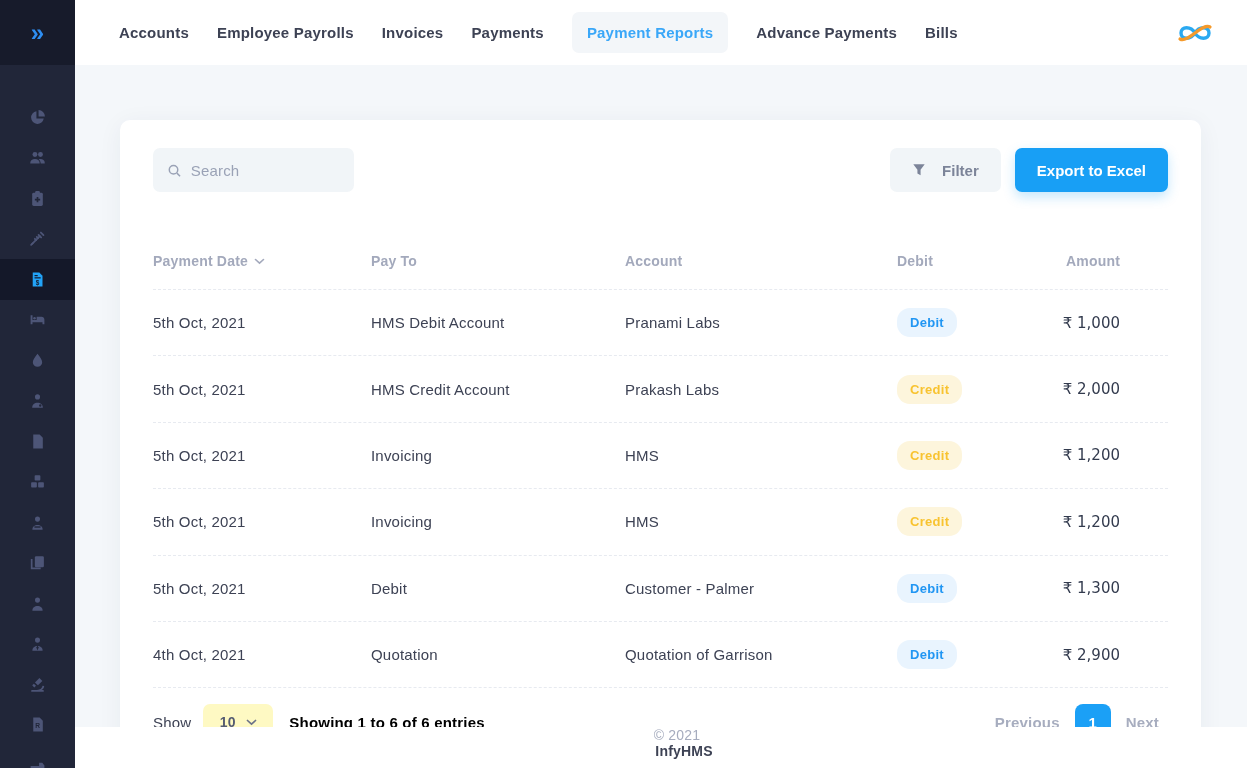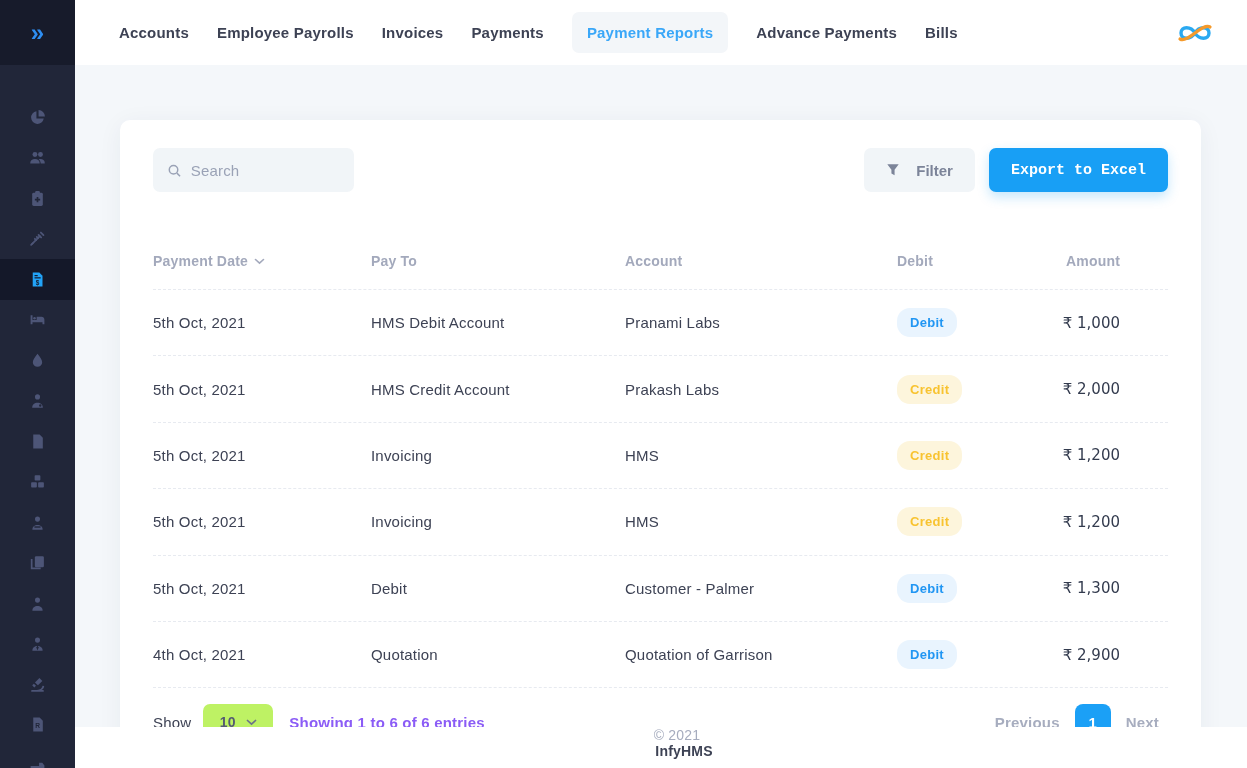--- a/index.html
+++ b/index.html
@@ -29,39 +29,39 @@
   .sb-item svg{width:17px;height:17px;}
   .sb-item.active{background:var(--sidebar-active-bg);color:#22a3f7;}
 
   
   .card{position:absolute;left:120px;top:120px;width:1081px;height:650px;background:#fff;border-radius:10px;box-shadow:0 4px 25px rgba(40,50,80,.06);padding:28px 33px 0 33px;z-index:1;}
   .controls{display:flex;align-items:center;}
   .search-box{width:201px;height:44px;background:#f1f5f8;border-radius:7px;display:flex;align-items:center;padding:0 14px;gap:9px;}
   .search-box input{border:none;outline:none;background:transparent;font-family:inherit;font-size:15px;color:var(--text-dark);width:100%;font-weight:500;letter-spacing:.2px;}
   .search-box input::placeholder{color:#9aa2b6;}
   .btn-filter{margin-left:auto;height:44px;padding:0 22px;background:#f1f5f8;border:none;border-radius:7px;display:flex;align-items:center;gap:16px;font-family:inherit;font-size:15px;font-weight:600;color:var(--text-gray);cursor:pointer;}
-  .btn-export{margin-left:14px;height:44px;padding:0 22px;background:var(--accent-blue);border:none;border-radius:7px;font-family:Liberation Mono, monospace;font-size:15px;font-weight:700;color:#fff;cursor:pointer;box-shadow:0 5px 12px rgba(24,159,245,.25);}
+  .btn-export{margin-left:14px;height:44px;padding:0 22px;background:var(--accent-blue);border:none;border-radius:7px;font-family:Liberation Sans, sans-serif;font-size:15px;font-weight:700;color:#fff;cursor:pointer;box-shadow:0 5px 12px rgba(24,159,245,.25);}
 
   
   .tbl{margin-top:61px;}
   .tr{display:grid;grid-template-columns:218px 254px 272px 113px 1fr;align-items:center;}
   .thead{height:37px;border-bottom:1px dashed #e7eaf0;font-size:14px;font-weight:600;color:var(--text-muted);align-items:start;}
   .th{display:flex;align-items:center;gap:6px;cursor:pointer;}
   .th.amount,.td.amount{justify-content:flex-end;text-align:right;padding-right:48px;}
   .row{height:66.4px;border-bottom:1px dashed #e7eaf0;font-size:15px;color:var(--text-dark);}
   .td{display:flex;align-items:center;}
   .badge{display:inline-block;font-size:13px;font-weight:700;padding:7px 13px;border-radius:13px;letter-spacing:.3px;}
   .badge.debit{background:var(--debit-bg);color:var(--debit-text);}
   .badge.credit{background:var(--credit-bg);color:var(--credit-text);}
   .amount-val{font-family:"DejaVu Sans",sans-serif;font-weight:500;color:#333b4e;letter-spacing:0;}
 
   
   .table-footer{margin-top:16px;display:flex;align-items:center;font-size:15px;color:var(--text-dark);}
-  .show-select{margin-left:12px;width:70px;height:36px;background:#bef264;border-radius:7px;display:flex;align-items:center;justify-content:center;gap:10px;font-size:14px;font-weight:600;color:#555c72;cursor:pointer;}
-  .entries{margin-left:16px;font-weight:600;color:#8b5cf6;}
+  .show-select{margin-left:12px;width:70px;height:36px;background:#fef9c3;border-radius:7px;display:flex;align-items:center;justify-content:center;gap:10px;font-size:14px;font-weight:600;color:#555c72;cursor:pointer;}
+  .entries{margin-left:16px;font-weight:600;color:#000000;}
   .pager{margin-left:auto;display:flex;align-items:center;gap:15px;margin-right:9px;}
   .pg-link{font-size:15px;font-weight:600;color:#a7adbf;cursor:pointer;}
   .pg-current{width:36px;height:36px;border-radius:8px;background:#1ba0f6;color:#fff;font-size:15px;font-weight:600;display:flex;align-items:center;justify-content:center;cursor:pointer;}
 
   
   .footer{position:absolute;left:75px;right:0;bottom:0;height:41px;background:#fff;z-index:8;display:flex;align-items:center;padding-left:32px;font-size:14px;flex-direction:column;}
   .footer .copy{color:#a6acbe;font-weight:500;}
   .footer .brand{color:var(--text-dark);font-weight:600;margin-left:14px;}
 </style>
 </head>

